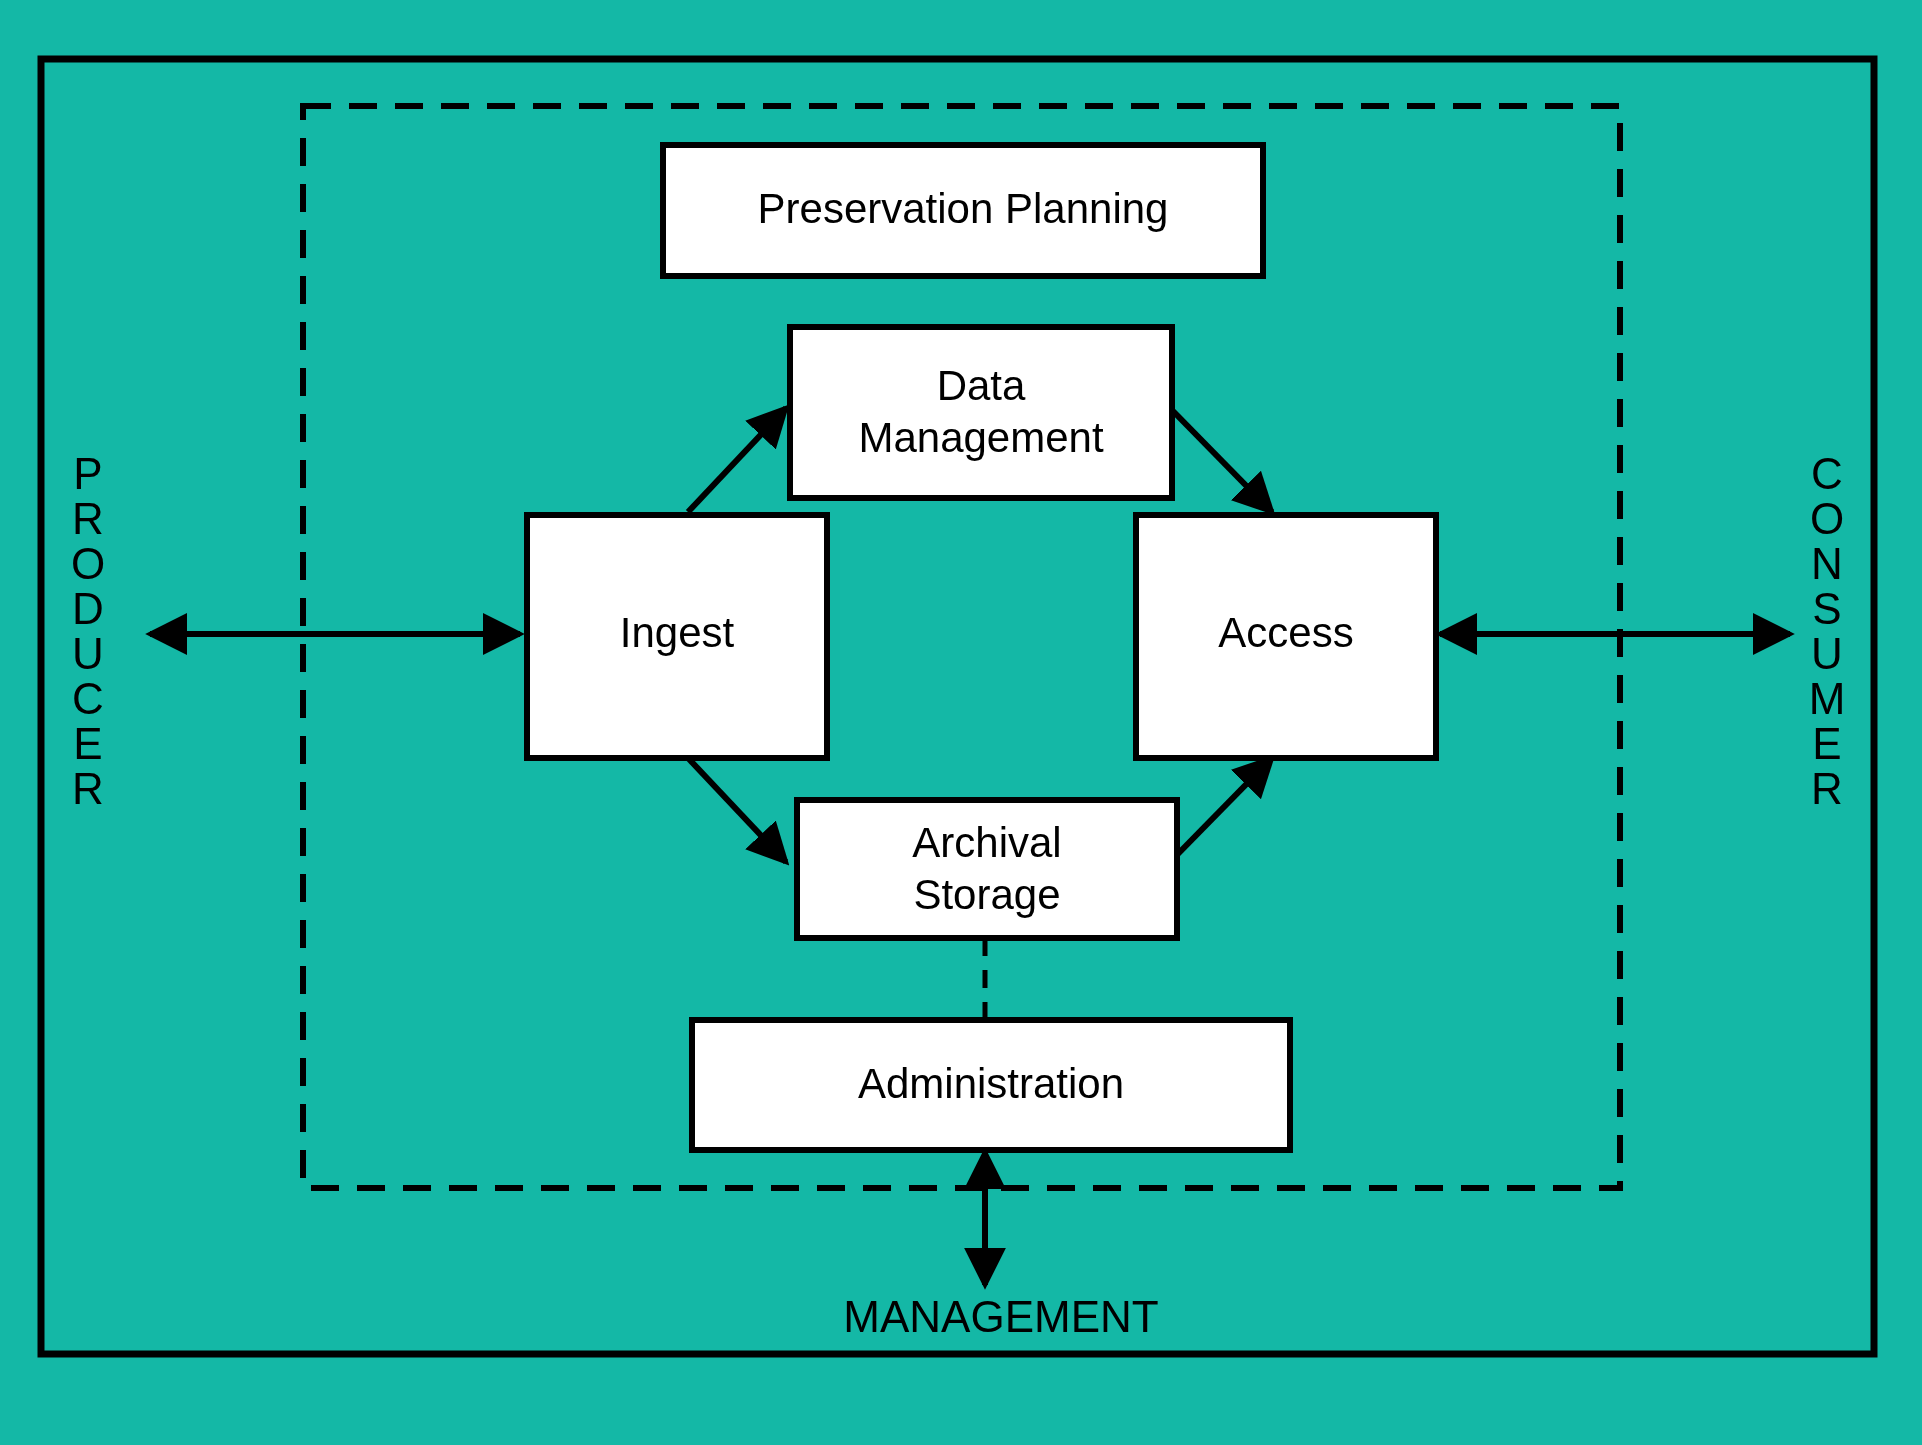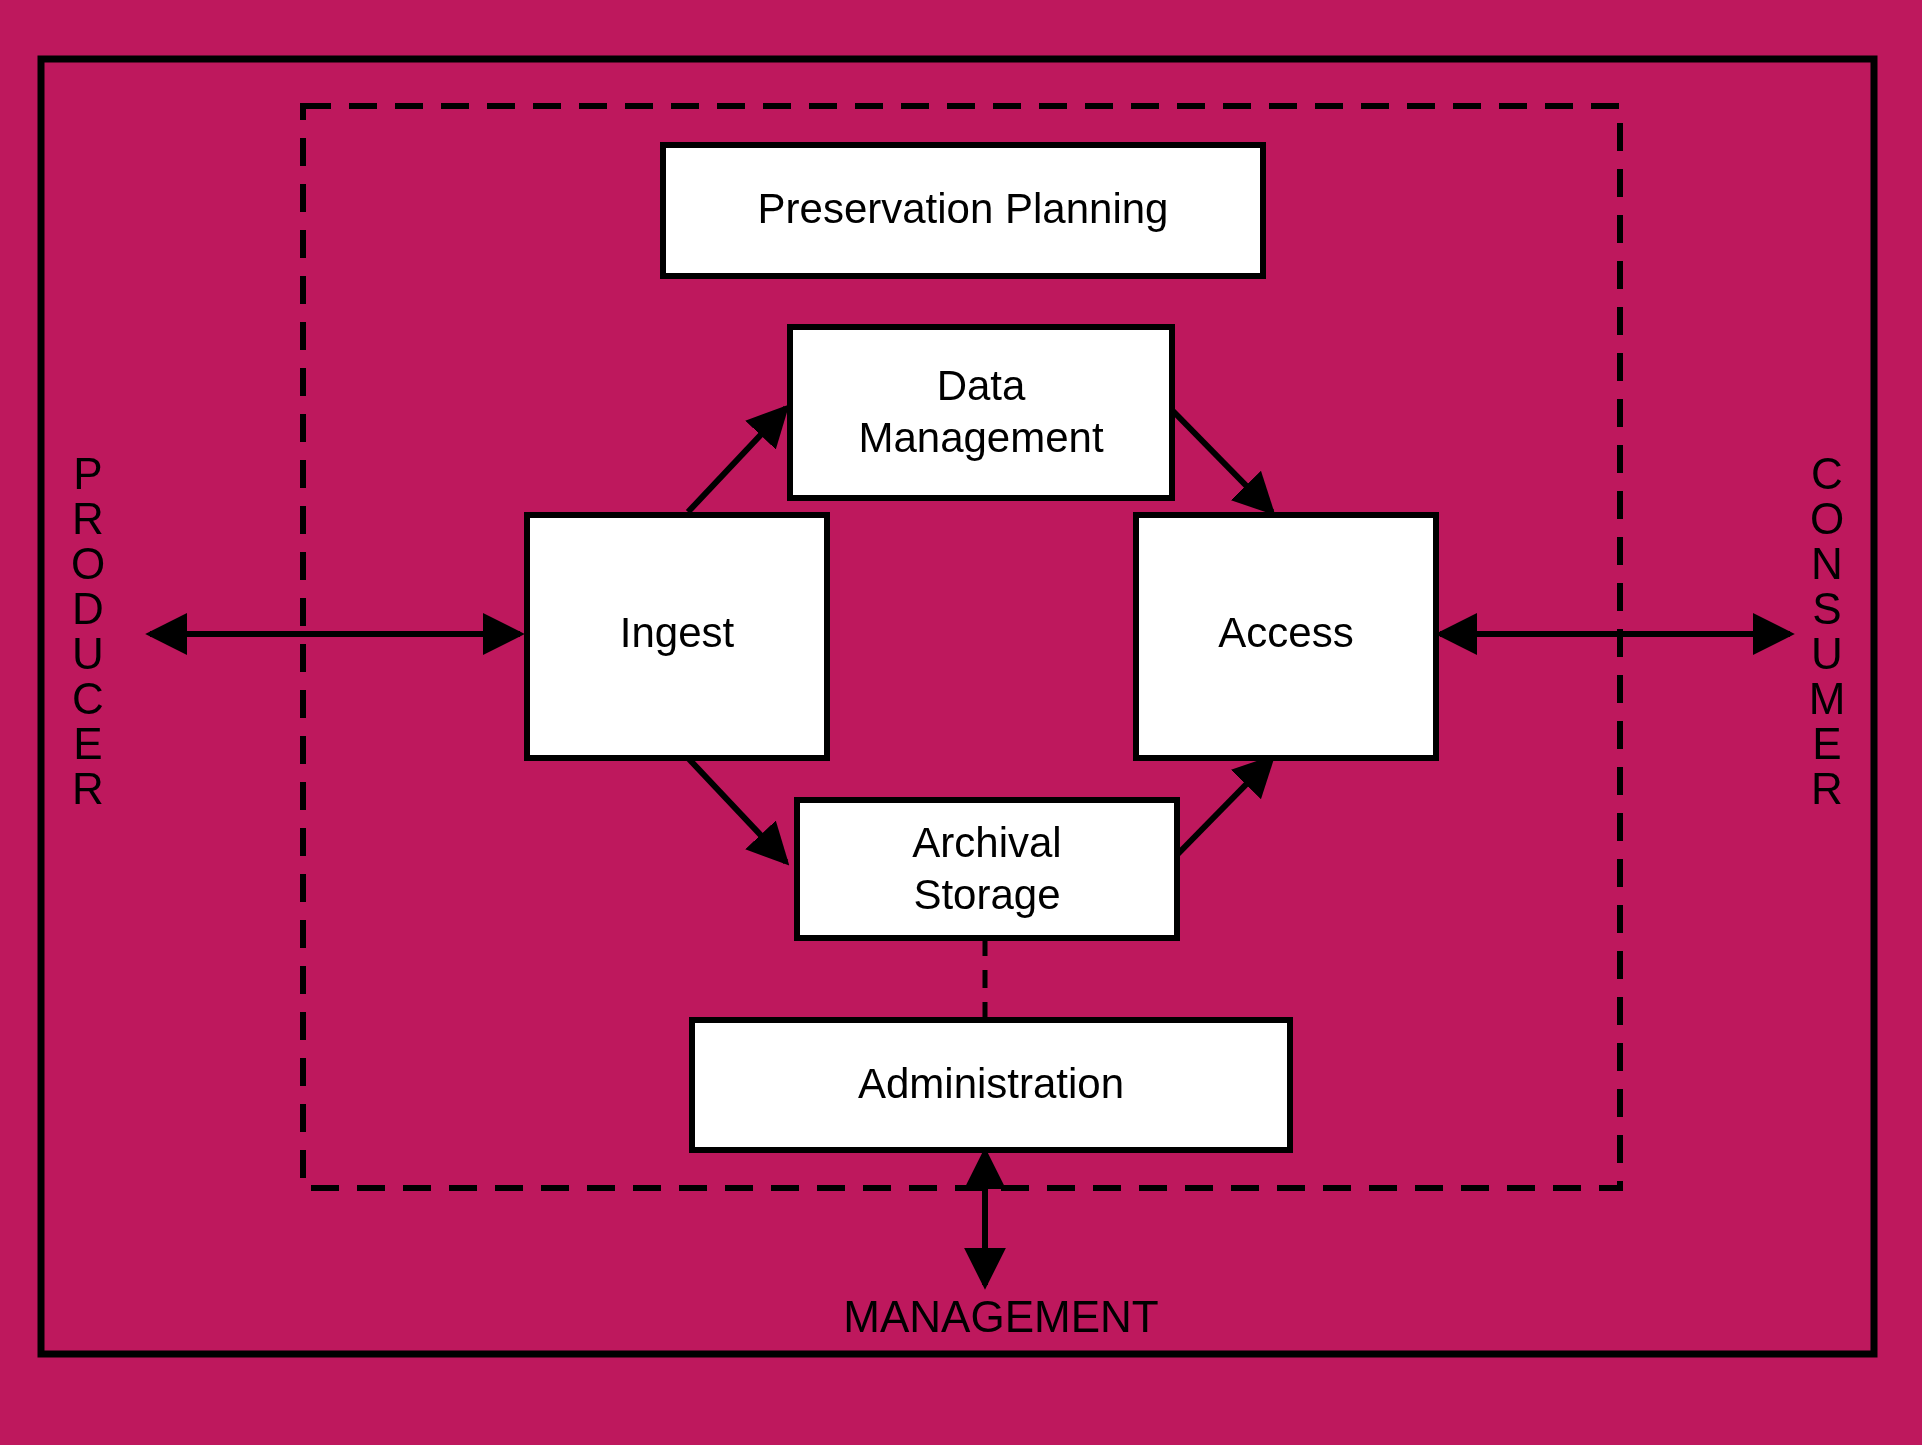--- a/index.html
+++ b/index.html
@@ -8,21 +8,21 @@
     padding: 0;
     background: #ffffff;
   }
   body {
     font-family: "Liberation Sans", sans-serif;
   }
   #diagram-root {
     position: relative;
     width: 1922px;
     height: 1445px;
-    background: #be185d;
+    background: #14b8a6;
     overflow: hidden;
   }
   svg#oais-svg {
     display: block;
     width: 1922px;
     height: 1445px;
   }
   .box-rect {
     fill: #ffffff;
     stroke: #000000;

